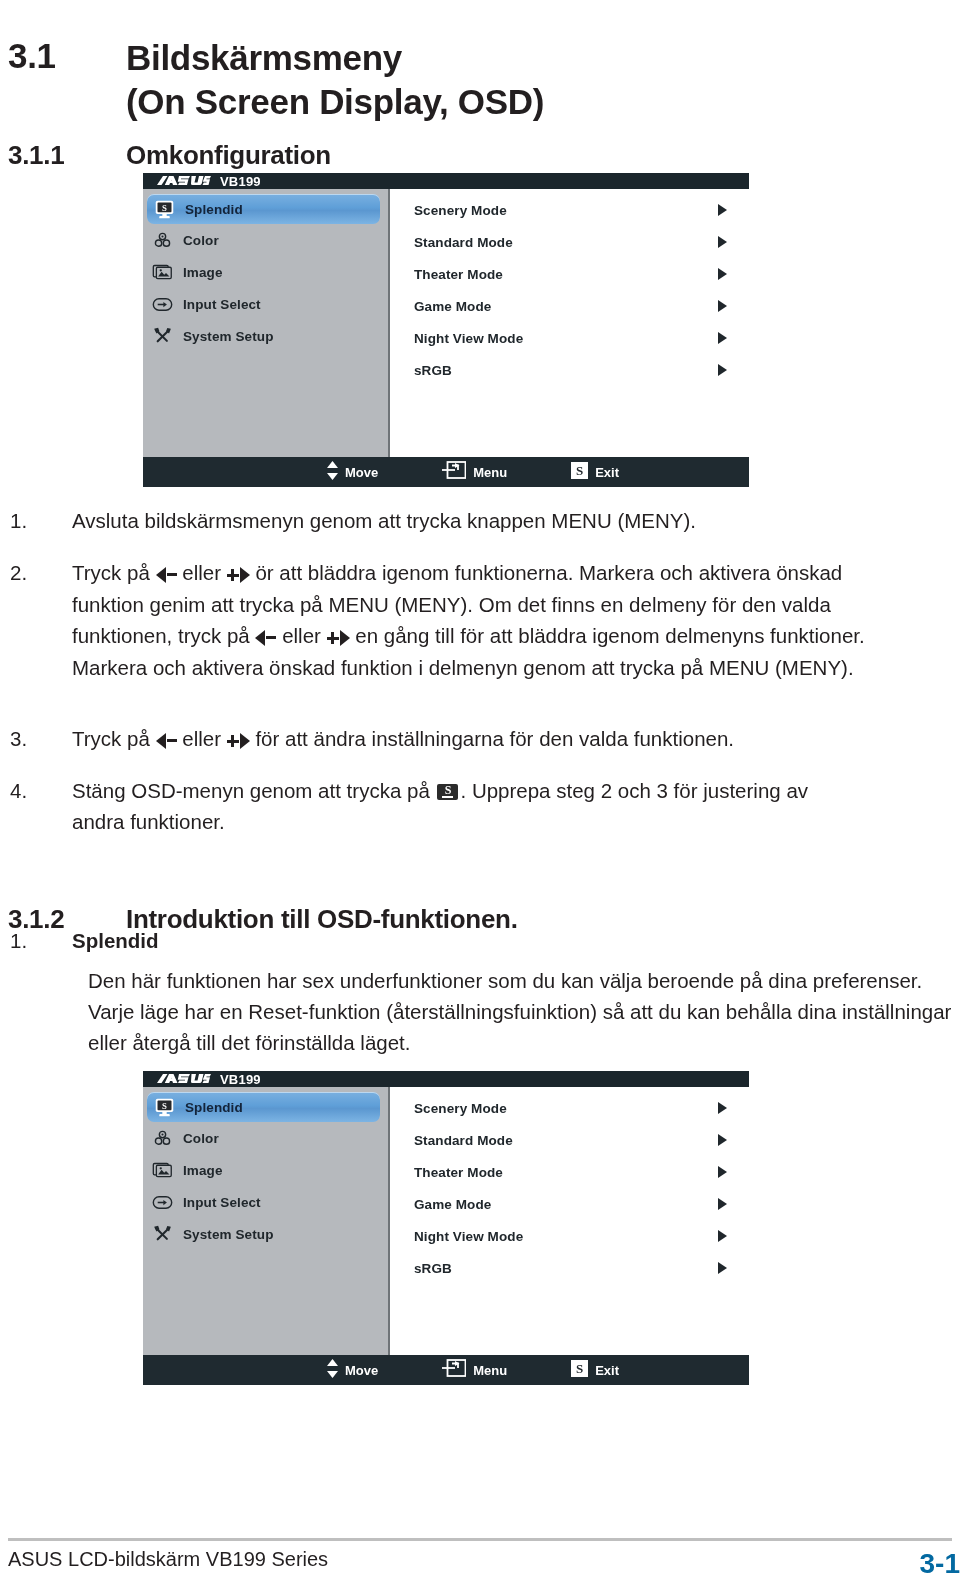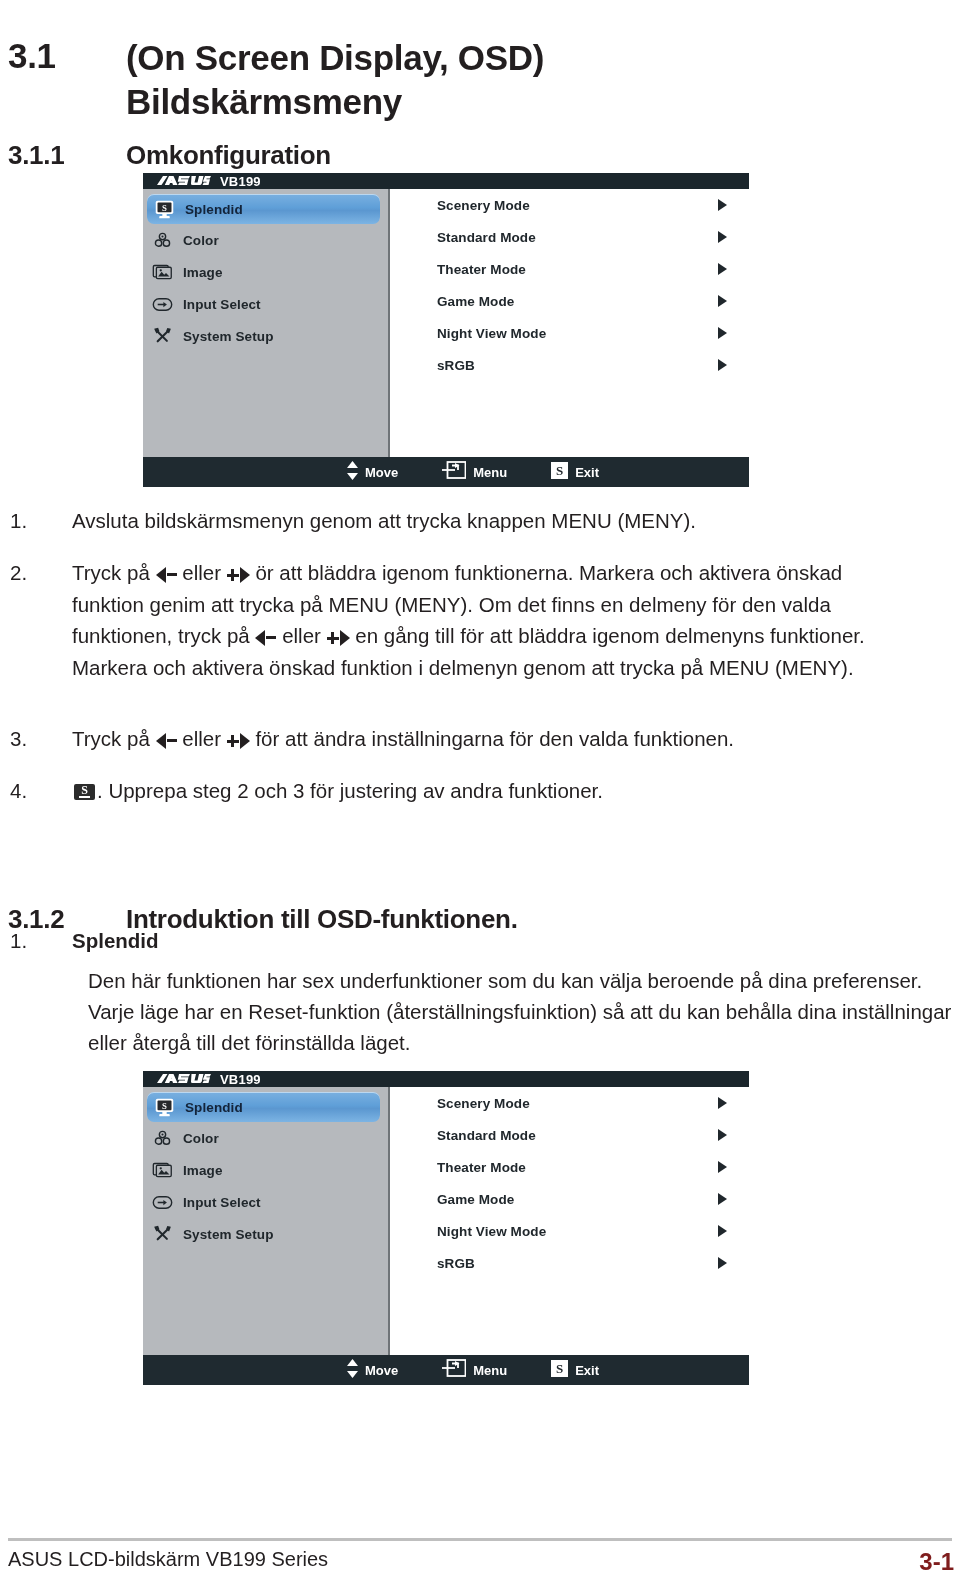--- a/index.html
+++ b/index.html
@@ -115,21 +115,21 @@
   .osd-icon {
     width: 21px; height: 21px;
     display: inline-block;
     flex: 0 0 21px;
     line-height: 0;
   }
 
   .osd-main {
     flex: 1;
     background: #ffffff;
-    margin-left: 23px;
+    padding-top: 5px;
   }
   .osd-item {
     height: 32px;
     display: flex;
     align-items: center;
     padding: 0 22px 0 24px;
     justify-content: space-between;
     box-sizing: border-box;
   }
   .osd-item .txt {
@@ -144,21 +144,21 @@
     border-top: 6px solid transparent;
     border-bottom: 6px solid transparent;
   }
 
   .osd-footer {
     height: 30px;
     background: #1f2a30;
     display: flex;
     align-items: center;
     justify-content: center;
-    gap: 44px;
+    gap: 64px;
     padding-left: 54px;
   }
   .foot-item {
     display: flex;
     align-items: center;
     gap: 7px;
   }
   .foot-item .flabel {
     color: #ffffff;
     font-size: 13px;
@@ -265,34 +265,34 @@
   }
   #footer-left {
     position: absolute;
     left: 8px;
     top: 1548px;
     font-size: 20px;
     color: #231f20;
   }
   #footer-right {
     position: absolute;
-    right: 6px;
+    right: 0;
     top: 1548px;
-    font-size: 24px;
-    font-weight: bold;
-    color: #7f1d1d;
+    font-size: 28px;
+    font-weight: bold;
+    color: #0369a1;
   }
 </style>
 </head>
 <body>
 
 <div class="h-sec" id="sec-31-num">3.1</div>
 <div class="h-sec" id="sec-31-title">
+  <div>Bildskärmsmeny</div>
   <div>(On Screen Display, OSD)</div>
-  <div>Bildskärmsmeny</div>
 </div>
 
 <div class="h-sec" id="sec-311-num">3.1.1</div>
 <div class="h-sec" id="sec-311-title">Omkonfiguration</div>
 
 <div class="osd" id="osd-1" style="top:173px;">
   <div class="osd-titlebar">
     <span class="asus-logo">
       <svg width="54" height="13" viewBox="0 0 108 26" xmlns="http://www.w3.org/2000/svg">
         <g fill="#ffffff">
@@ -446,21 +446,21 @@
   <span class="bodytxt"><span>Tryck på </span><span class="arrow-minus"><span class="tri-left-ic"></span><span class="dash-ic"></span></span><span> eller </span><span class="plus-arrow"><span class="plus-ic"></span><span class="tri-right-ic"></span></span><span> ör att bläddra igenom funktionerna. Markera och aktivera  önskad funktion genim att trycka på MENU (MENY). Om det finns en delmeny för den valda funktionen, tryck på </span><span class="arrow-minus"><span class="tri-left-ic"></span><span class="dash-ic"></span></span><span> eller </span><span class="plus-arrow"><span class="plus-ic"></span><span class="tri-right-ic"></span></span><span> en gång till för att bläddra igenom delmenyns funktioner. Markera och aktivera  önskad funktion i delmenyn genom att trycka på MENU (MENY).</span></span>
 </div>
 
 <div class="li" style="left:10px; top:723px; width:900px;">
   <span class="num">3.</span>
   <span class="bodytxt"><span>Tryck på </span><span class="arrow-minus"><span class="tri-left-ic"></span><span class="dash-ic"></span></span><span> eller </span><span class="plus-arrow"><span class="plus-ic"></span><span class="tri-right-ic"></span></span><span> för att ändra inställningarna för den valda funktionen.</span></span>
 </div>
 
 <div class="li" style="left:10px; top:775px; width:840px;">
   <span class="num">4.</span>
-  <span class="bodytxt"><span class="inline-s"><span class="sglyph">S</span><span class="sbar"></span></span><span>. Upprepa steg 2 och 3 för justering av andra funktioner.</span></span>
+  <span class="bodytxt"><span>Stäng OSD-menyn genom att trycka på </span><span class="inline-s"><span class="sglyph">S</span><span class="sbar"></span></span><span>. Upprepa steg 2 och 3 för justering av andra funktioner.</span></span>
 </div>
 
 <div class="h-sec" id="sec-312-num">3.1.2</div>
 <div class="h-sec" id="sec-312-title">Introduktion till OSD-funktionen.</div>
 
 <div class="li bold" style="left:10px; top:925px; width:900px;">
   <span class="num">1.</span>
   <span class="bodytxt">Splendid</span>
 </div>
 

